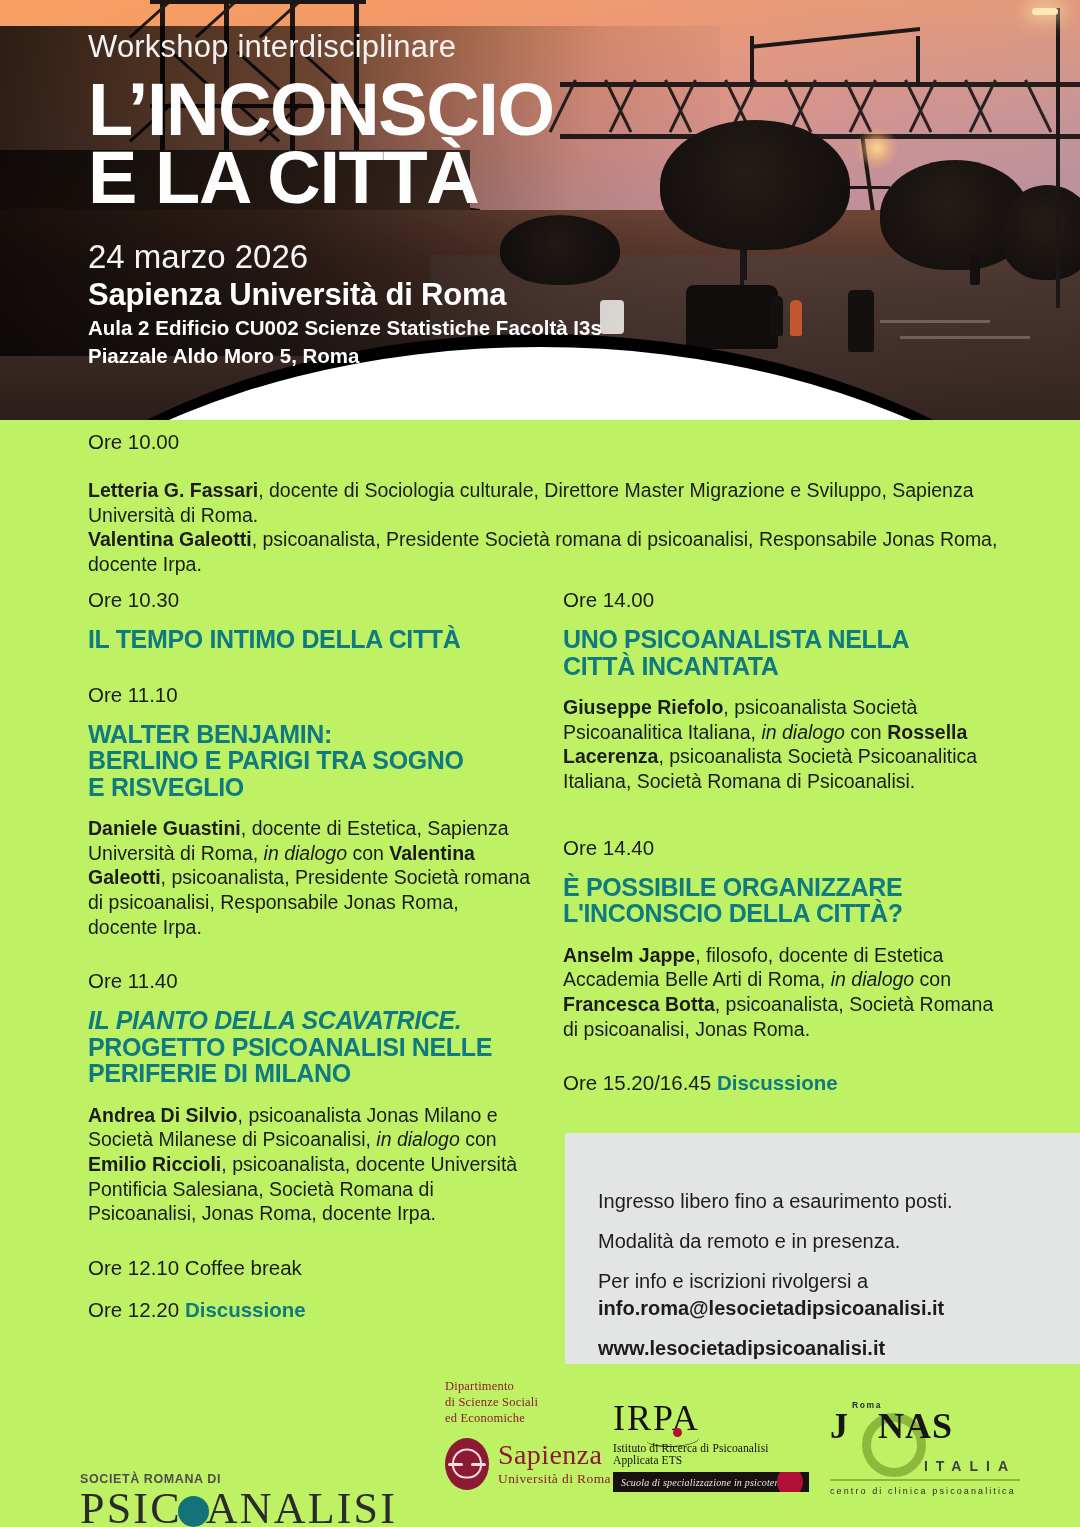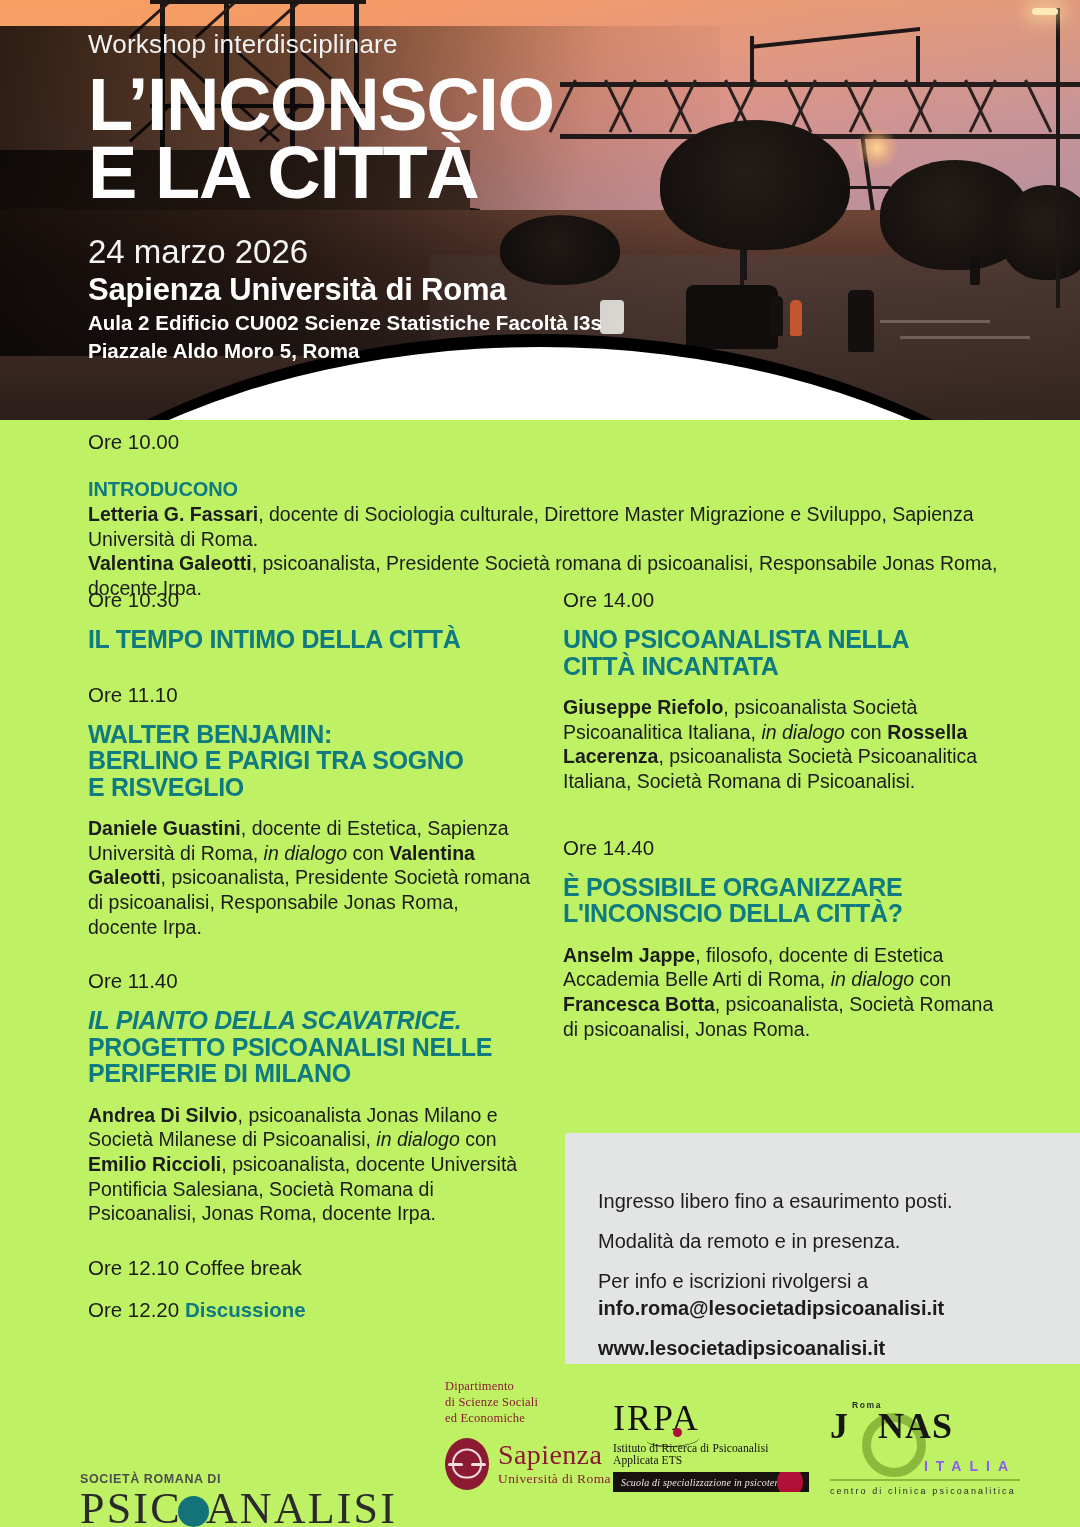--- a/index.html
+++ b/index.html
@@ -75,21 +75,21 @@
   .arch{
     position:absolute;left:-95px;top:334px;width:1270px;height:400px;
     background:#ffffff;
     border-top:13px solid #000000;
     border-radius:50% 50% 0 0 / 100% 100% 0 0;
     box-sizing:border-box;
   }
 
   .hero-text{position:absolute;left:88px;top:30px;width:700px;z-index:6;}
   .kicker{
-    font-size:26px;color:#f2f2f2;letter-spacing:.2px;font-weight:400;line-height:1.1;
+    font-size:31px;color:#f2f2f2;letter-spacing:.2px;font-weight:400;line-height:1.1;
   }
   .title{
     font-size:74px;line-height:.92;font-weight:800;color:#fdfdfd;
     letter-spacing:-1.4px;margin-top:12px;text-transform:uppercase;
   }
   .hero-date{font-size:33px;color:#f4f4f4;font-weight:400;margin-top:26px;line-height:1.15;}
   .hero-venue{font-size:31px;color:#ffffff;font-weight:800;line-height:1.1;margin-top:2px;letter-spacing:-.2px;}
   .hero-addr{font-size:20.5px;color:#ffffff;font-weight:700;line-height:1.22;margin-top:3px;}
 
   
@@ -183,21 +183,21 @@
   .jon .roma{font-size:8.5px;letter-spacing:1.6px;color:#2a2a2a;text-align:left;margin-left:22px;font-weight:700;}
   .jon .wordrow{position:relative;height:56px;margin-top:-2px;}
   .jon .wtxt{
     font-family:"Liberation Serif",serif;font-weight:700;font-size:36px;color:#161616;
     letter-spacing:1px;line-height:1;position:relative;z-index:2;
   }
   .jon .ring{
     position:absolute;left:32px;top:5px;width:46px;height:46px;border-radius:50%;
     border:9px solid #8cb93c;z-index:1;
   }
-  .jon .italia{font-size:14px;letter-spacing:8px;color:#8b5cf6;font-weight:700;text-align:right;margin-top:-6px;padding-right:14px;}
+  .jon .italia{font-size:14px;letter-spacing:8px;color:#404040;font-weight:700;text-align:right;margin-top:-6px;padding-right:14px;}
   .jon .gline{width:190px;height:2px;background:#8cb93c;margin-top:5px;}
   .jon .tag{font-size:9px;letter-spacing:2.1px;color:#2b2b2b;text-align:left;margin-top:5px;}
 </style>
 </head>
 <body>
 
 <div class="hero">
   <div class="hero-photo">
     <div class="sky"></div>
     <div class="sky2"></div>
@@ -302,21 +302,20 @@
   </div>
 
   <div class="arch"></div>
 </div>
 
 <div class="sheet">
 
   <div class="intro-block">
     <div class="full-time">Ore 10.00</div>
     <div style="height:24px"></div>
-    <div class="label-intro">INTRODUCONO</div>
     <div class="speakers"><b>Letteria G. Fassari</b>, docente di Sociologia culturale, Direttore Master Migrazione e Sviluppo, Sapienza Università di Roma.<br><b>Valentina Galeotti</b>, psicoanalista, Presidente Società romana di psicoanalisi, Responsabile Jonas Roma, docente Irpa.</div>
   </div>
 
   <div class="cols">
 
     <div class="col-l">
       <div class="slot">
         <div class="time">Ore 10.30</div>
         <div class="talk-title ital-first">IL TEMPO INTIMO DELLA CITTÀ</div>
       </div>
@@ -340,20 +339,21 @@
         <div class="time">Ore 14.00</div>
         <div class="talk-title">UNO PSICOANALISTA NELLA<br>CITTÀ INCANTATA</div>
         <div class="speakers"><b>Giuseppe Riefolo</b>, psicoanalista Società Psicoanalitica Italiana, <i>in dialogo</i> con <b>Rossella Lacerenza</b>, psicoanalista Società Psicoanalitica Italiana, Società Romana di Psicoanalisi.</div>
       </div>
       <div style="height:12px"></div>
       <div class="slot">
         <div class="time">Ore 14.40</div>
         <div class="talk-title">È POSSIBILE ORGANIZZARE<br>L'INCONSCIO DELLA CITTÀ?</div>
         <div class="speakers"><b>Anselm Jappe</b>, filosofo, docente di Estetica Accademia Belle Arti di Roma, <i>in dialogo</i> con <b>Francesca Botta</b>, psicoanalista, Società Romana di psicoanalisi, Jonas Roma.</div>
       </div>
+      <div class="disc-line">Ore 15.20/16.45 <span class="d">Discussione</span></div>
     </div>
 
   </div>
 </div>
 
 <div class="infobox">
   <div class="inner">
     <p>Ingresso libero fino a esaurimento posti.</p>
     <p>Modalità da remoto e in presenza.</p>
     <p class="tight">Per info e iscrizioni rivolgersi a</p>

